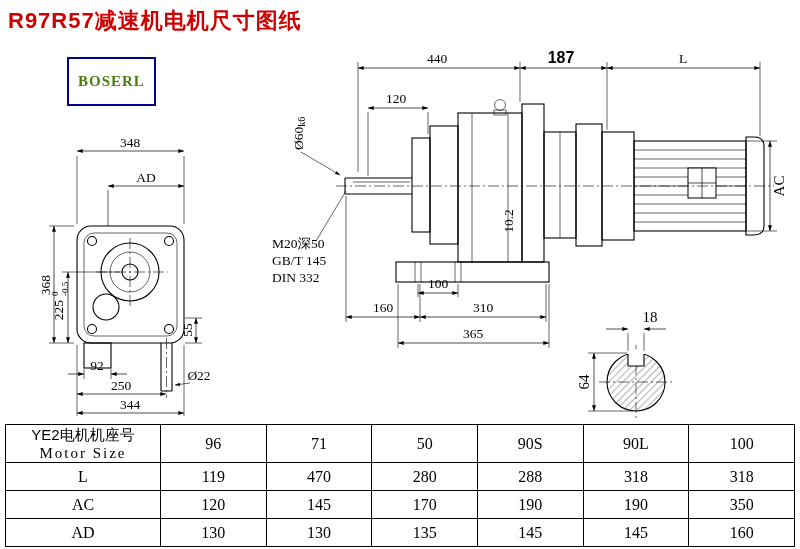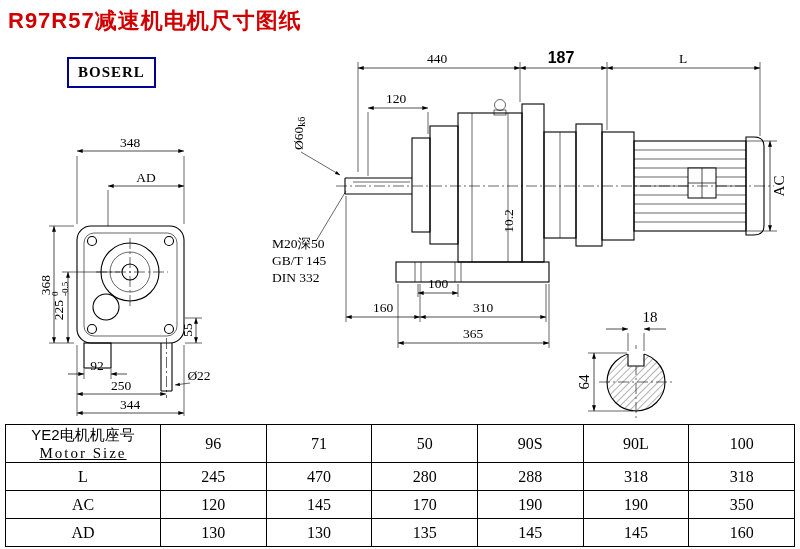--- a/index.html
+++ b/index.html
@@ -1,38 +1,38 @@
 <!DOCTYPE html>
 <html><head>
 <meta charset="utf-8">
 <style>
   html,body{margin:0;padding:0;background:#fff;}
   .page{position:relative;width:800px;height:549px;background:#fff;overflow:hidden;
         font-family:"Liberation Sans",sans-serif;}
   .title{position:absolute;left:8px;top:6px;color:#d10000;font-weight:bold;
          font-size:22px;letter-spacing:1px;text-align:right;}
-  .logo{position:absolute;left:67px;top:57px;padding:5px 9px;border:2px solid #000090;
-        color:#000000;font:bold 15px "Liberation Serif",serif;letter-spacing:1px;}
+  .logo{position:absolute;left:67px;top:57px;padding:14px 9px;border:2px solid #000090;
+        color:#4d7c0f;font:bold 15px "Liberation Serif",serif;letter-spacing:1px;}
   svg{position:absolute;left:0;top:0;}
   svg text{font-family:"Liberation Serif",serif;font-size:13.5px;fill:#000;text-anchor:middle;}
   svg text.big{font-family:"Liberation Sans",sans-serif;font-weight:bold;font-size:16px;}
   svg text.tol{font-size:9px;text-anchor:start;}
   svg tspan.tol{font-size:10px;}
   svg text.ta-s{text-anchor:start;}
   .ln *{stroke:#000;stroke-width:1.1;fill:none;}
   .thin *{stroke:#000;stroke-width:0.6;fill:none;}
   .cl *{stroke:#000;stroke-width:0.6;fill:none;stroke-dasharray:11 3 2 3;}
   .dims line{stroke:#000;stroke-width:0.7;fill:none;}
   .dim-table{position:absolute;left:5px;top:424px;width:790px;border-collapse:collapse;
              table-layout:fixed;border-radius:15px;}
   .dim-table td{border:1px solid #000;text-align:center;vertical-align:middle;
                 font-family:"Liberation Serif",serif;font-size:16px;color:#000;padding:0;}
   .dim-table tr{height:28px;}
   .dim-table tr.hdr{height:38px;}
-  .hdr-en{letter-spacing:2px;font-size:15px;text-decoration:underline;}
+  .hdr-en{letter-spacing:2px;font-size:15px;}
   .hdr-cn{font-size:15px;font-family:"Liberation Sans",sans-serif;}
 </style>
 </head>
 <body>
 
 <div class="page">
 
   <div class="title">R97R57减速机电机尺寸图纸</div>
   <div class="logo">BOSERL</div>
 
@@ -240,21 +240,21 @@
         </td>
         <td>96</td>
         <td>71</td>
         <td>50</td>
         <td>90S</td>
         <td>90L</td>
         <td>100</td>
       </tr>
       <tr>
         <td>L</td>
-        <td>245</td>
+        <td>119</td>
         <td>470</td>
         <td>280</td>
         <td>288</td>
         <td>318</td>
         <td>318</td>
       </tr>
       <tr>
         <td>AC</td>
         <td>120</td>
         <td>145</td>

